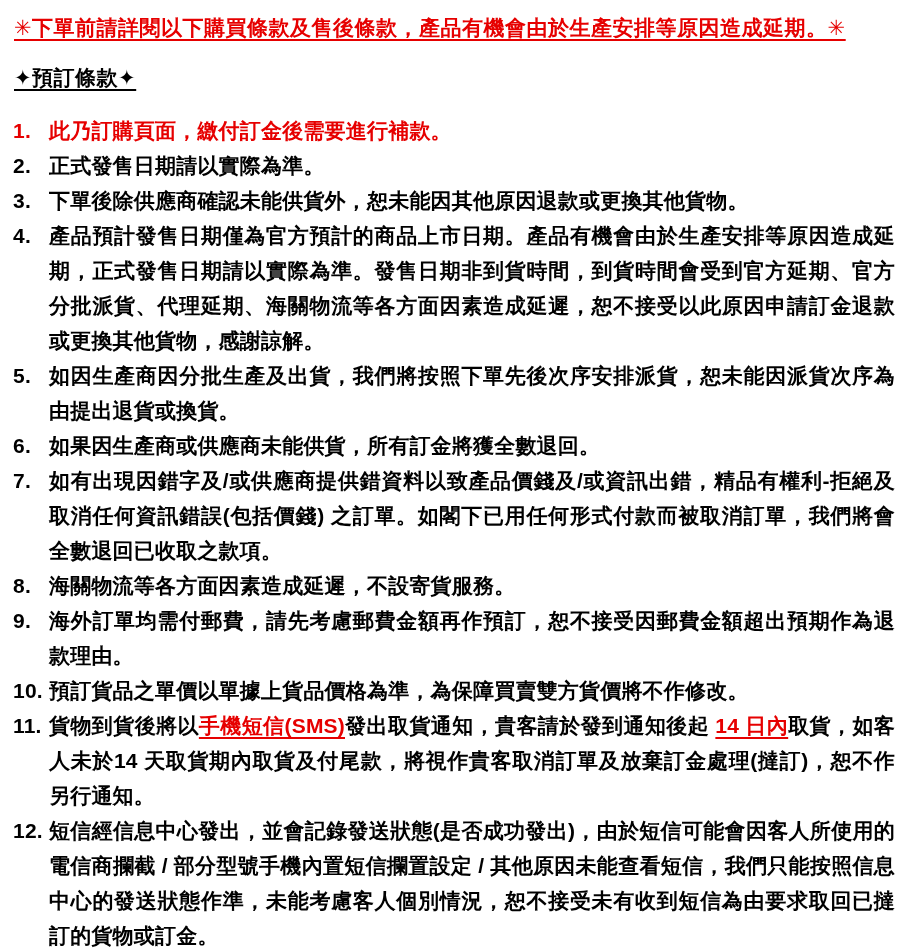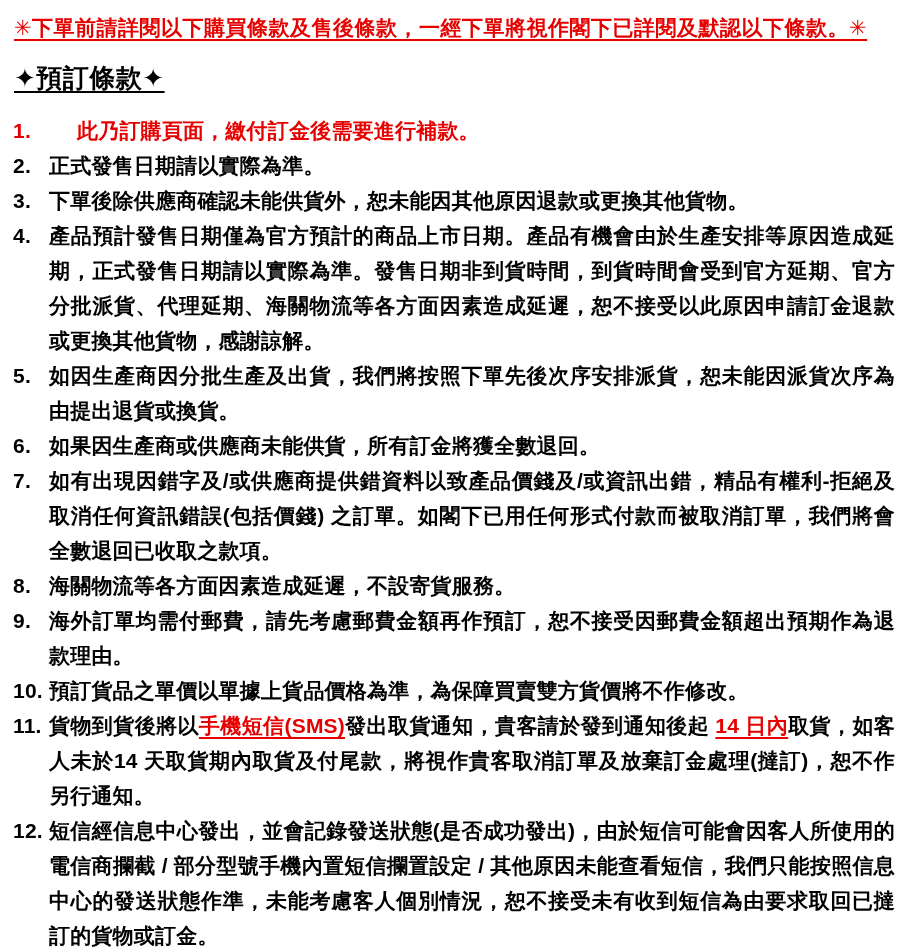--- a/index.html
+++ b/index.html
@@ -22,21 +22,21 @@
     font-size: 21px;
     line-height: 28px;
     color: var(--red, #e60000);
     text-decoration: underline;
     text-underline-offset: 4px;
     letter-spacing: 0.5px;
     white-space: nowrap;
   }
   .section-title {
     margin: 22px 0 0 2px;
-    font-size: 26px;
+    font-size: 21px;
     line-height: 28px;
     color: var(--ink, #000000);
     text-decoration: underline;
     text-underline-offset: 4px;
     letter-spacing: 0.5px;
   }
   ol.terms {
     list-style: none;
     margin: 21px 0 0 0;
     padding: 0;
@@ -48,34 +48,34 @@
     line-height: 35px;
     letter-spacing: 0.2px;
     text-align: justify;
   }
   ol.terms li .num {
     position: absolute;
     left: 1px;
     top: 0;
   }
   .seg-normal { color: var(--ink, #000000); }
-  .seg-red { color: var(--red, #e60000); margin-left: 28px; }
+  .seg-red { color: var(--red, #e60000); }
   .num-red { color: var(--red, #e60000); }
   .seg-red-underline {
     color: var(--red, #e60000);
     text-decoration: underline;
     text-underline-offset: 4px;
     margin-top: 8px;
   }
 </style>
 </head>
 <body style="background: rgb(255, 255, 255);">
 
 <div class="doc">
-  <h1 class="notice">✳下單前請詳閱以下購買條款及售後條款，一經下單將視作閣下已詳閱及默認以下條款。✳</h1>
+  <h1 class="notice">✳下單前請詳閱以下購買條款及售後條款，產品有機會由於生產安排等原因造成延期。✳</h1>
   <h2 class="section-title">✦預訂條款✦</h2>
   <ol class="terms">
       <li><span class="num num-red">1.</span><span class="seg-red">此乃訂購頁面，繳付訂金後需要進行補款。</span></li>
       <li><span class="num">2.</span><span class="seg-normal">正式發售日期請以實際為準。</span></li>
       <li><span class="num">3.</span><span class="seg-normal">下單後除供應商確認未能供貨外，恕未能因其他原因退款或更換其他貨物。</span></li>
       <li><span class="num">4.</span><span class="seg-normal">產品預計發售日期僅為官方預計的商品上市日期。產品有機會由於生產安排等原因造成延期，正式發售日期請以實際為準。發售日期非到貨時間，到貨時間會受到官方延期、官方分批派貨、代理延期、海關物流等各方面因素造成延遲，恕不接受以此原因申請訂金退款或更換其他貨物，感謝諒解。</span></li>
       <li><span class="num">5.</span><span class="seg-normal">如因生產商因分批生產及出貨，我們將按照下單先後次序安排派貨，恕未能因派貨次序為由提出退貨或換貨。</span></li>
       <li><span class="num">6.</span><span class="seg-normal">如果因生產商或供應商未能供貨，所有訂金將獲全數退回。</span></li>
       <li><span class="num">7.</span><span class="seg-normal">如有出現因錯字及/或供應商提供錯資料以致產品價錢及/或資訊出錯，精品有權利-拒絕及取消任何資訊錯誤(包括價錢) 之訂單。如閣下已用任何形式付款而被取消訂單，我們將會全數退回已收取之款項。</span></li>
       <li><span class="num">8.</span><span class="seg-normal">海關物流等各方面因素造成延遲，不設寄貨服務。</span></li>

